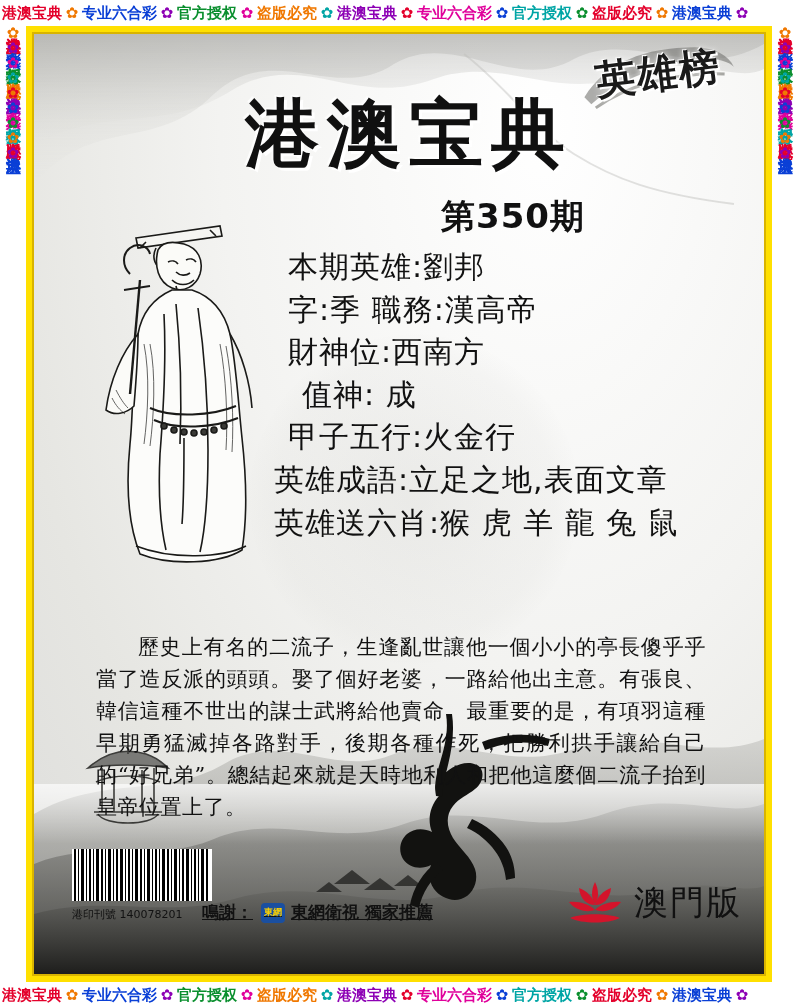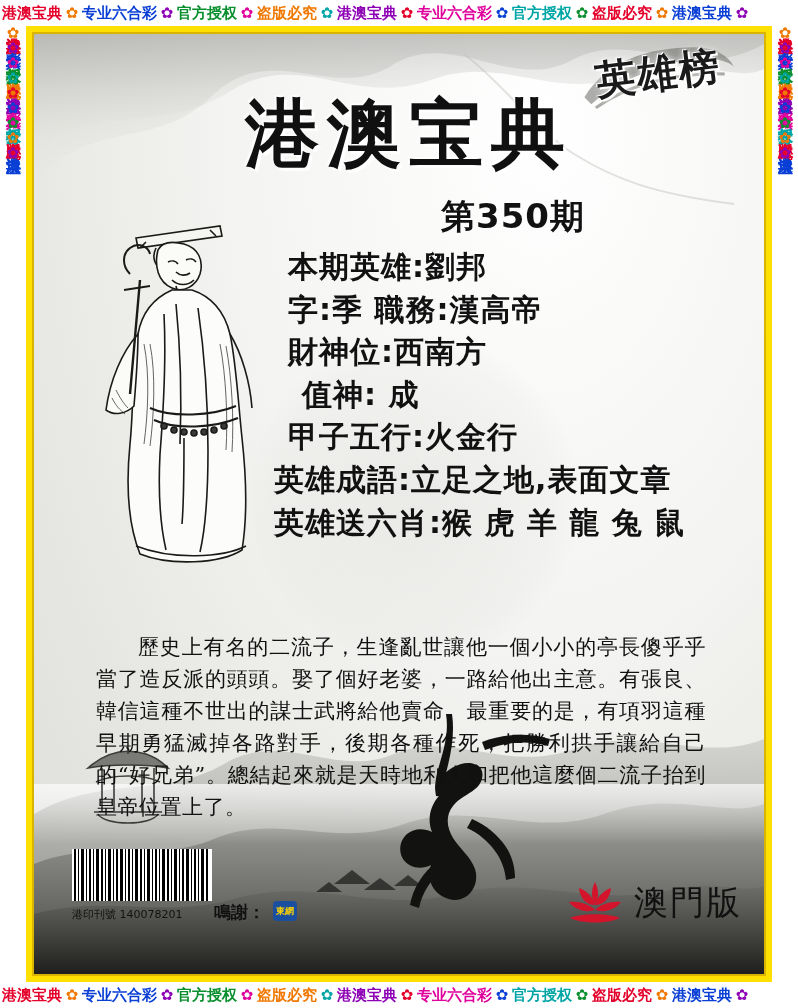--- a/index.html
+++ b/index.html
@@ -160,21 +160,21 @@
   }
   .issue-line {
     text-align: center;
     font-size: 34px;
     font-weight: bold;
     letter-spacing: 1px;
     margin-bottom: 6px;
   }
   .info-line {
     font-size: 30px;
-    font-weight: bold;
+    font-weight: normal;
     line-height: 1.42;
     letter-spacing: 1px;
     white-space: nowrap;
   }
   .info-line.indent1 { padding-left: 14px; }
   .info-line.indent2 { padding-left: 28px; }
   .info-line.left0 { padding-left: 0px; }
 
   
   .figure {
@@ -215,29 +215,30 @@
     font-size: 11px;
     font-family: "DejaVu Sans", "Liberation Sans", sans-serif;
     color: #111;
     letter-spacing: 0px;
     white-space: nowrap;
   }
 
   
   .credits {
     position: absolute;
-    left: 180px; bottom: 50px;
+    left: 168px; bottom: 50px;
     display: flex;
-    align-items: flex-start;
+    align-items: flex-end;
     gap: 8px;
     font-family: "DejaVu Sans", "Liberation Sans", sans-serif;
     font-size: 17px;
     font-weight: bold;
     color: #111;
     white-space: nowrap;
+    text-decoration: underline;
   }
   .credit-group { display: flex; align-items: center; gap: 6px; }
   .logo-hkjc {
     width: 22px; height: 22px; border-radius: 50%;
     background: #0a6b3d;
     position: relative; flex: none;
   }
   .logo-hkjc::before, .logo-hkjc::after {
     content: ""; position: absolute; background: #fff;
   }
@@ -557,20 +558,21 @@
           <rect x="134" y="0" width="2" height="52"></rect>
         </g>
       </svg>
       <div class="barcode-label">港印刊號 140078201</div>
     </div>
 
     <div class="credits">
       <span>鳴謝：</span>
       <span class="credit-group">
         <span class="logo-tvb">東網</span>
+        <span>東網衛視 獨家推薦</span>
       </span>
     </div>
 
     <div class="macau-mark">
       <svg class="lotus" viewBox="0 0 62 50">
         <g fill="#d4142b">
           <path d="M31,4 C35,12 35,20 31,26 C27,20 27,12 31,4 Z"></path>
           <path d="M15,10 C23,13 29,19 31,27 C23,27 16,21 15,10 Z"></path>
           <path d="M47,10 C46,21 39,27 31,27 C33,19 39,13 47,10 Z"></path>
           <path d="M5,24 C15,23 25,26 31,32 C22,35 11,32 5,24 Z"></path>

